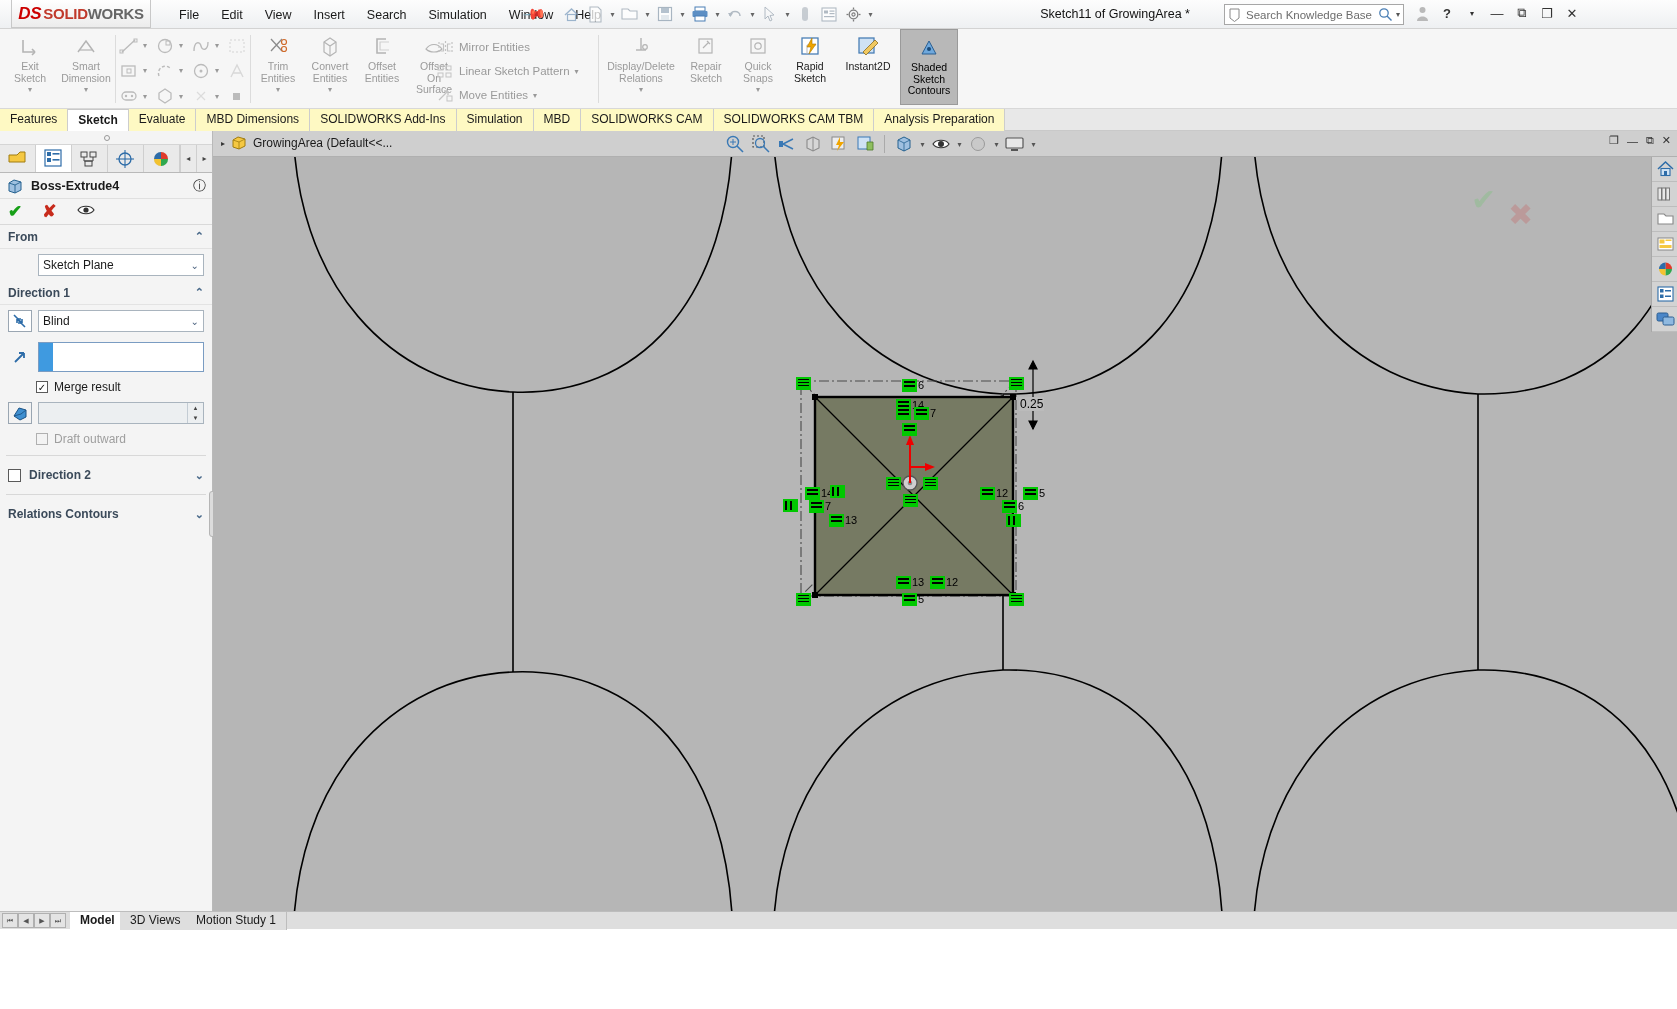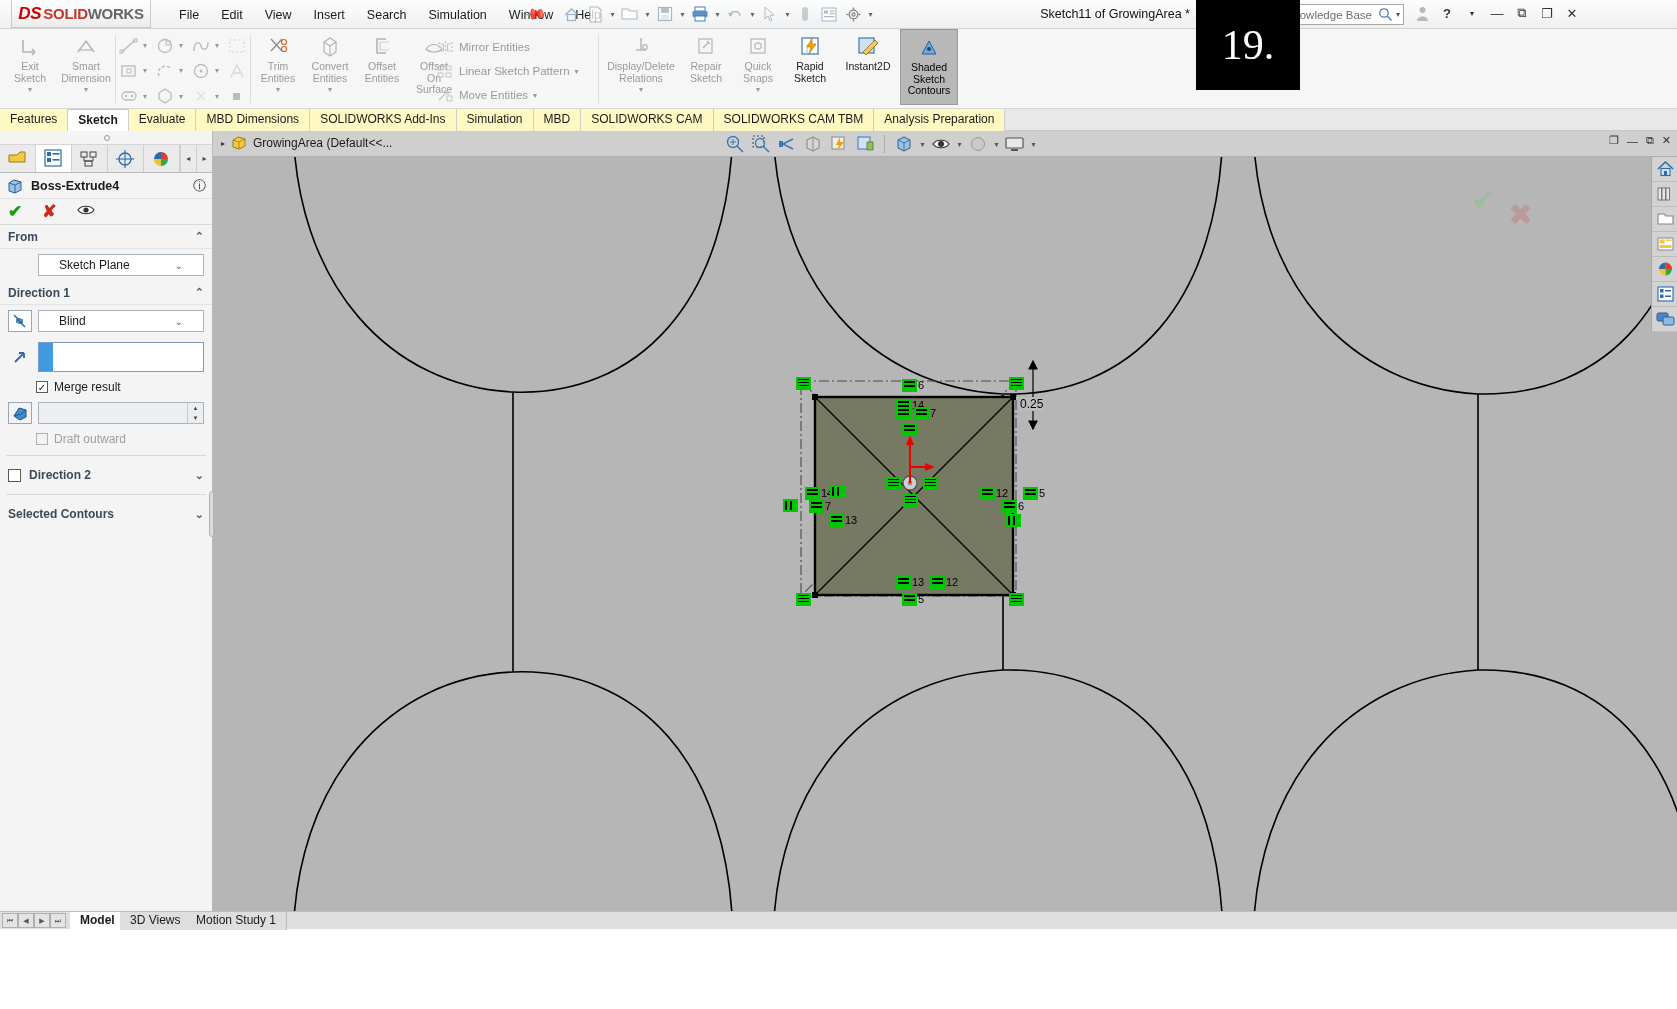--- a/index.html
+++ b/index.html
@@ -94,21 +94,21 @@
   .pmhead .q{ margin-left:auto; color:#333; font-size:13px; }
   .pmact{ display:flex; align-items:center; height:26px; padding:0 8px; gap:20px; border-bottom:1px solid #d9d9d9;}
   .pmact .ok{ color:#17a017; font-size:17px; font-weight:bold;}
   .pmact .no{ color:#c72b1c; font-size:17px; font-weight:bold;}
   .sechead{ display:flex; align-items:center; height:24px; padding:0 8px; font-weight:bold; font-size:12px; color:#3b4a5a; border-bottom:1px solid #e3e3e3;}
   .sechead .car{ margin-left:auto; color:#4a6a8a; font-size:11px;}
   .row{ display:flex; align-items:center; padding:5px 8px; gap:6px;}
   .icoslot{ width:24px; height:22px; display:flex; align-items:center; justify-content:center;}
   .combo{
     flex:1; height:22px; background:#fff; border:1px solid #a9b4be;
-    display:flex; align-items:center; padding:0 20px; font-size:12px;
+    display:flex; align-items:center; padding:0 4px; font-size:12px;
   }
   .combo .cv{ flex:1; }
   .combo .cc{ color:#4d6480; font-size:10px; }
   .selbox{ flex:1; height:30px; background:#fff; border:1px solid #7a9cc2; display:flex;}
   .selbox .lb{ width:14px; background:#3f9ae0;}
   .spinbox{ flex:1; height:22px; background:#fff; border:1px solid #a9b4be; display:flex; align-items:center; padding-left:4px; font-size:12px;}
   .spinbox.dis{ background:#eceff1; }
   .spin{ margin-left:auto; width:16px; height:20px; display:flex; flex-direction:column; border-left:1px solid #c3ccd4;}
   .spin i{ flex:1; display:flex; align-items:center; justify-content:center; font-size:6px; color:#444; font-style:normal;}
   .chk{ display:flex; align-items:center; gap:6px; padding:3px 8px 3px 36px; font-size:12px;}
@@ -706,21 +706,21 @@
 
     <div class="sechead2">
       <span class="cbox" style="width:13px;height:13px"></span>
       <span>Direction 2</span>
       <span class="car">⌄</span>
     </div>
 
     <div class="divider"></div>
 
     <div class="sechead2">
-      <span>Selected Contours</span>
+      <span>Relations Contours</span>
       <span class="car">⌄</span>
     </div>
 
     <div class="panel-grip"></div>
   </div>
 
   <div class="gfx">
 
     <div class="gfx-top">
       <div class="crumb">
@@ -1088,15 +1088,14 @@
         <div class="nb">◀</div>
         <div class="nb">▶</div>
         <div class="nb">⏭</div>
       </div>
       <div class="btab active" style="left:70px">Model</div>
       <div class="btab" style="left:120px">3D Views</div>
       <div class="btab" style="left:186px">Motion Study 1</div>
     </div>
   </div>
 
-  <div class="overlay19">19.</div>
 
 </div>
 
 </body></html>

